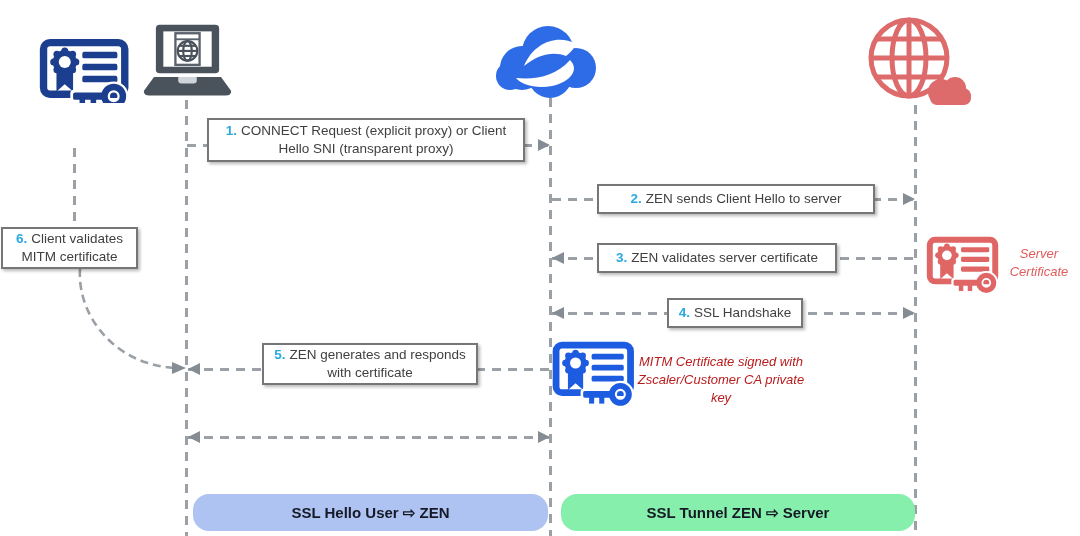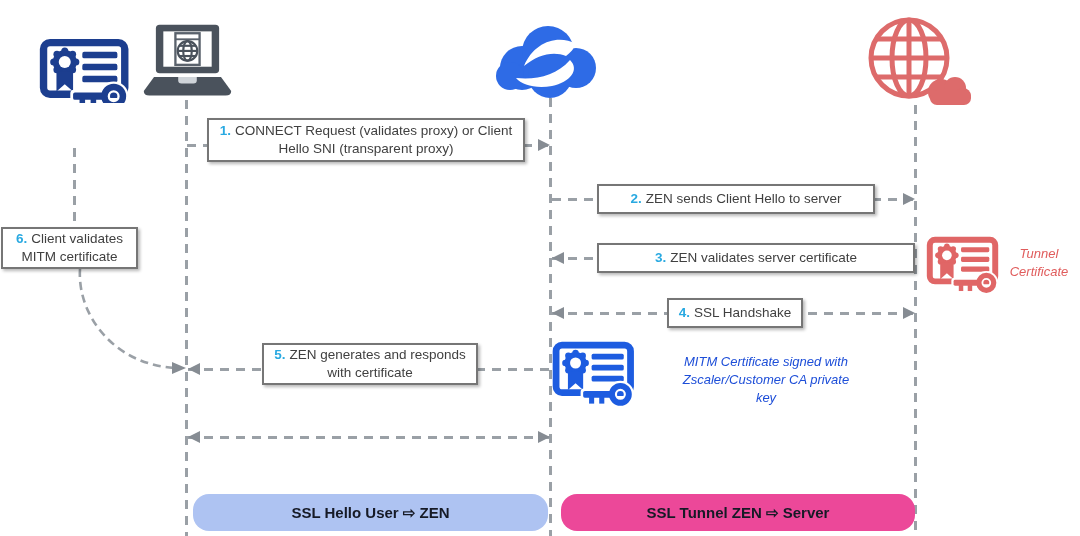--- a/index.html
+++ b/index.html
@@ -23,27 +23,27 @@
   .msgbox{position:absolute;background:#fff;border:2px solid #767676;box-sizing:border-box;
     box-shadow:2px 2px 3px rgba(0,0,0,.28);color:#404040;font-size:13.5px;line-height:1.35;
     display:flex;align-items:center;justify-content:center;text-align:center;padding:2px 6px;}
   .msgbox .num{color:#29a9e1;font-weight:bold;margin-right:4px;white-space:nowrap;}
 
   
   .panel{position:absolute;background:#fff;}
   .note{position:absolute;font-style:italic;font-size:13px;line-height:1.4;text-align:center;
     display:flex;align-items:center;justify-content:center;}
   .note.red{color:#e05c5c;}
-  .note.blue{color:#1d4ed8;margin-left:45px;}
+  .note.blue{color:#b91c1c;}
 
   
   .tunnel{position:absolute;height:37px;border-radius:16px;display:flex;align-items:center;
     justify-content:center;font-weight:bold;font-size:15px;color:#161a26;}
   .tunnel.blue{background:#aec3f2;}
-  .tunnel.pink{background:#ec4899;}
+  .tunnel.pink{background:#86efac;}
 
   svg{display:block;}
   .abs{position:absolute;}
 </style>
 </head>
 <body>
 
 <div id="stage">
 
   <svg width="0" height="0" style="position:absolute">
@@ -157,49 +157,49 @@
   <div class="mline" style="left:188px;top:436px;width:362px"></div>
   <div class="ah l" style="left:188px;top:431px"></div>
   <div class="ah r" style="left:538px;top:431px"></div>
 
   <svg class="abs" style="left:62px;top:265px" width="132" height="115" viewBox="0 0 132 115">
     <path d="M18,4 C15,50 52,100 114,103" fill="none" stroke="#9aa0a6" stroke-width="2.6" stroke-dasharray="8 5"></path>
     <polygon points="110,97 124,103 110,109" fill="#868c93"></polygon>
   </svg>
 
   <div class="msgbox" style="left:207px;top:118px;width:318px;height:44px">
-    <span><span class="num">1.</span><span>CONNECT Request (validates proxy) or Client Hello SNI (transparent proxy)</span></span>
+    <span><span class="num">1.</span><span>CONNECT Request (explicit proxy) or Client Hello SNI (transparent proxy)</span></span>
   </div>
 
   <div class="msgbox" style="left:597px;top:184px;width:278px;height:30px">
     <span><span class="num">2.</span><span>ZEN sends Client Hello to server</span></span>
   </div>
 
-  <div class="msgbox" style="left:597px;top:243px;width:318px;height:30px">
+  <div class="msgbox" style="left:597px;top:243px;width:240px;height:30px">
     <span><span class="num">3.</span><span>ZEN validates server certificate</span></span>
   </div>
 
   <div class="msgbox" style="left:667px;top:298px;width:136px;height:30px">
     <span><span class="num">4.</span><span>SSL Handshake</span></span>
   </div>
 
   <div class="msgbox" style="left:262px;top:343px;width:216px;height:42px">
     <span><span class="num">5.</span><span>ZEN generates and responds with certificate</span></span>
   </div>
 
   <div class="msgbox" style="left:1px;top:227px;width:137px;height:42px">
     <span><span class="num">6.</span><span>Client validates MITM certificate</span></span>
   </div>
 
 
   <div class="panel" style="left:924px;top:236px;width:156px;height:54px"></div>
   <svg class="abs" style="left:926px;top:236px;color:#e06666" width="76" height="58" viewBox="0 0 100 78">
       <use href="#certsym"></use>
     </svg>
-  <div class="note red" style="left:998px;top:240px;width:82px;height:46px">Tunnel Certificate</div>
+  <div class="note red" style="left:998px;top:240px;width:82px;height:46px">Server Certificate</div>
 
   <div class="panel" style="left:631px;top:346px;width:180px;height:68px"></div>
   <svg class="abs" style="left:552px;top:341px;color:#1d5ce0" width="86" height="66" viewBox="0 0 100 78">
       <use href="#certsym"></use>
     </svg>
   <div class="note blue" style="left:634px;top:348px;width:174px;height:64px">MITM Certificate signed with Zscaler/Customer CA private key</div>
 
   <div class="tunnel blue" style="left:193px;top:494px;width:355px">SSL Hello User ⇨ ZEN</div>
   <div class="tunnel pink" style="left:561px;top:494px;width:354px">SSL Tunnel ZEN ⇨ Server</div>
 

